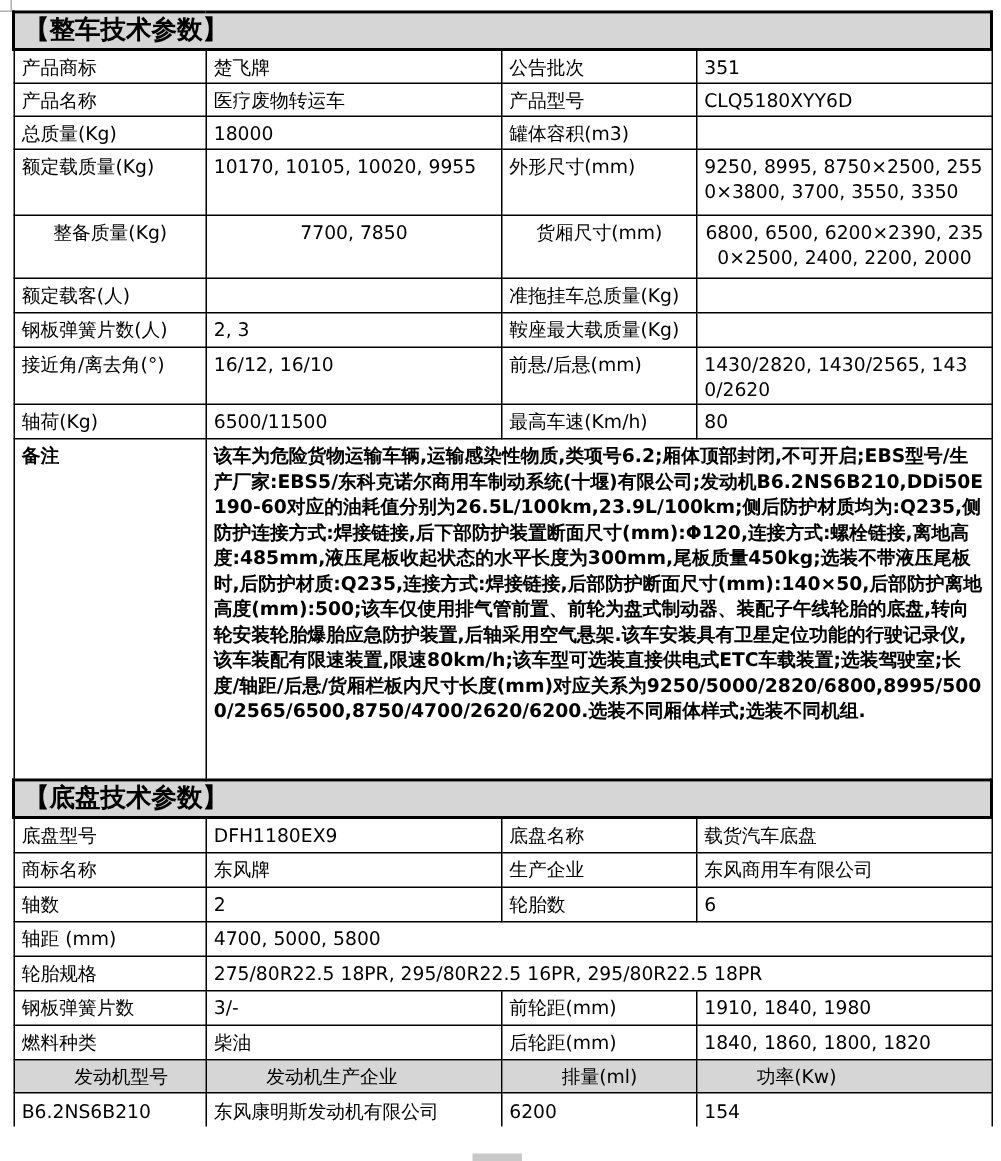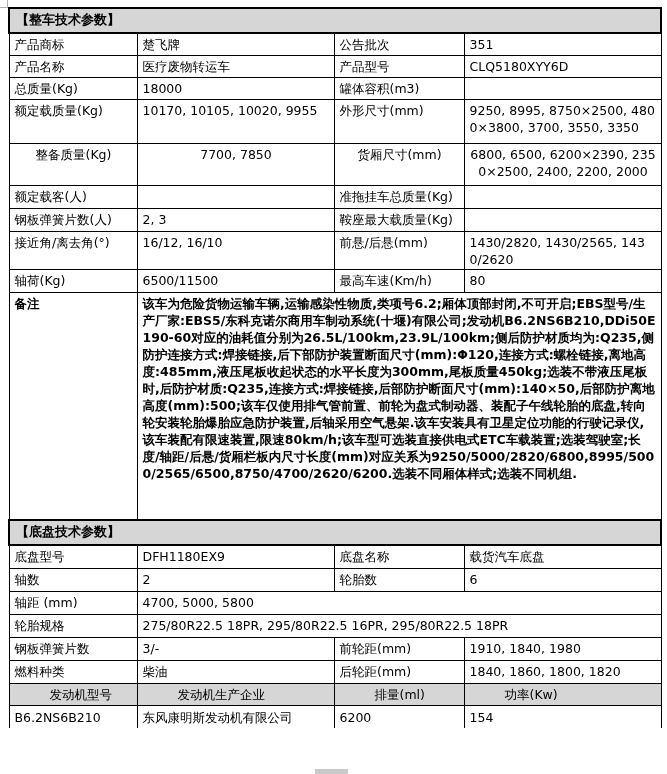--- a/index.html
+++ b/index.html
@@ -13,21 +13,21 @@
   table.spec td{
     border:1px solid #000;
     font-size:12.5px;line-height:17px;
     padding:2px 4px 1px 5px;
     vertical-align:top;
     overflow:hidden;
     word-break:break-all;
   }
   tr.sec td{
     border:2px solid #000;
-    font-weight:bold;font-size:13px;line-height:18px;
+    font-weight:bold;font-size:17px;line-height:18px;
     background:#d6d6d6;
     padding-left:6px;
     height:20px;
   }
   tr.h21 td{height:18px;}
   tr.h22 td{height:19px;}
   tr.h43 td{height:40px;}
   tr.h41 td{height:38px;text-align:center;}
   tr.remark td{height:223px;font-weight:bold;}
   td.remark-text{line-height:20.5px;}
@@ -74,21 +74,21 @@
   <tr class="h21">
     <td>总质量(Kg)</td>
     <td>18000</td>
     <td>罐体容积(m3)</td>
     <td></td>
   </tr>
   <tr class="h43">
     <td>额定载质量(Kg)</td>
     <td>10170, 10105, 10020, 9955</td>
     <td>外形尺寸(mm)</td>
-    <td>9250, 8995, 8750×2500, 4800×3800, 3700, 3550, 3350</td>
+    <td>9250, 8995, 8750×2500, 2550×3800, 3700, 3550, 3350</td>
   </tr>
   <tr class="h41">
     <td>整备质量(Kg)</td>
     <td>7700, 7850</td>
     <td>货厢尺寸(mm)</td>
     <td>6800, 6500, 6200×2390, 2350×2500, 2400, 2200, 2000</td>
   </tr>
   <tr class="h22">
     <td>额定载客(人)</td>
     <td></td>
@@ -120,20 +120,26 @@
 
   <tr class="sec">
     <td colspan="4">【底盘技术参数】</td>
   </tr>
 
   <tr class="h22">
     <td>底盘型号</td>
     <td>DFH1180EX9</td>
     <td>底盘名称</td>
     <td>载货汽车底盘</td>
+  </tr>
+  <tr class="h22">
+    <td>商标名称</td>
+    <td>东风牌</td>
+    <td>生产企业</td>
+    <td>东风商用车有限公司</td>
   </tr>
   <tr class="h22">
     <td>轴数</td>
     <td>2</td>
     <td>轮胎数</td>
     <td>6</td>
   </tr>
   <tr class="h22">
     <td>轴距 (mm)</td>
     <td colspan="3">4700, 5000, 5800</td>

